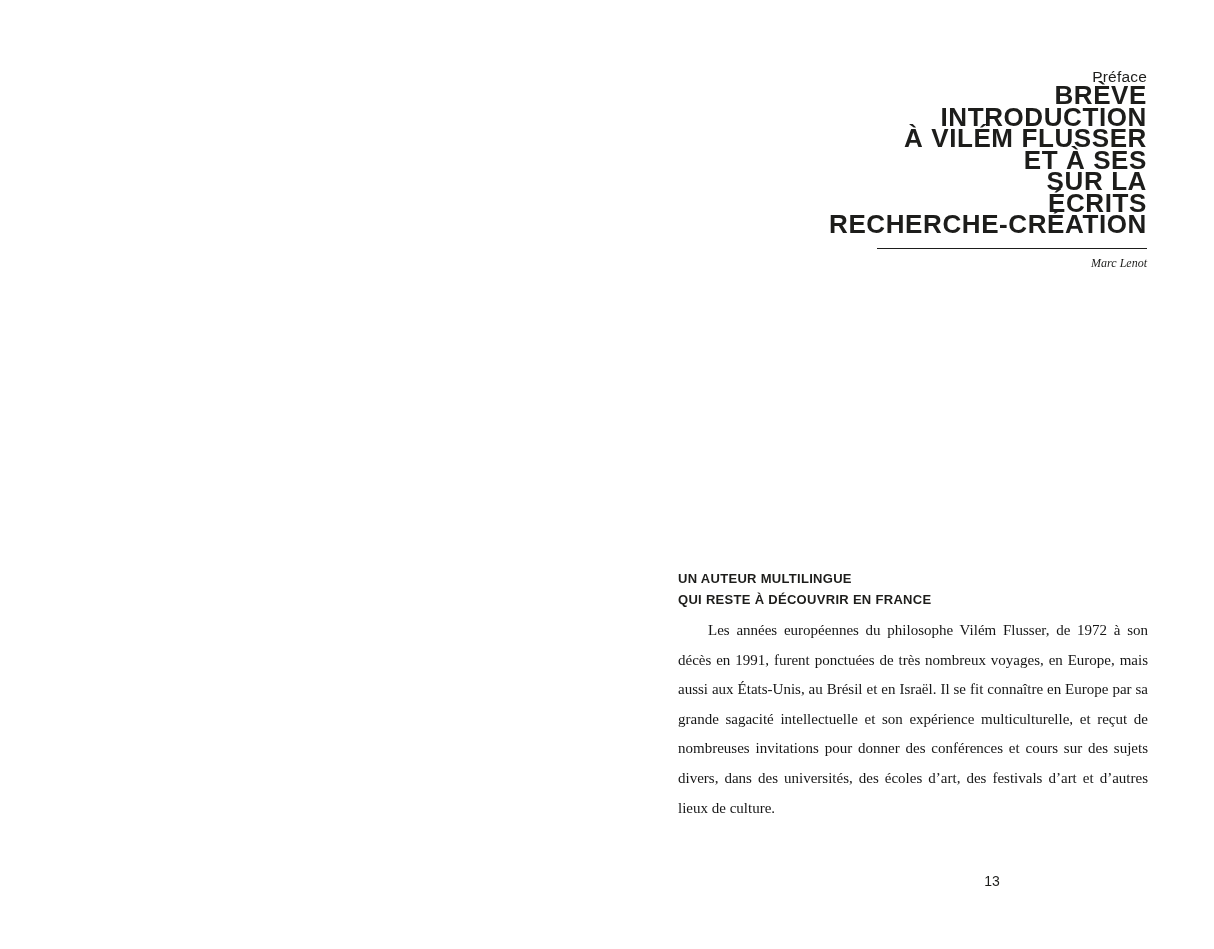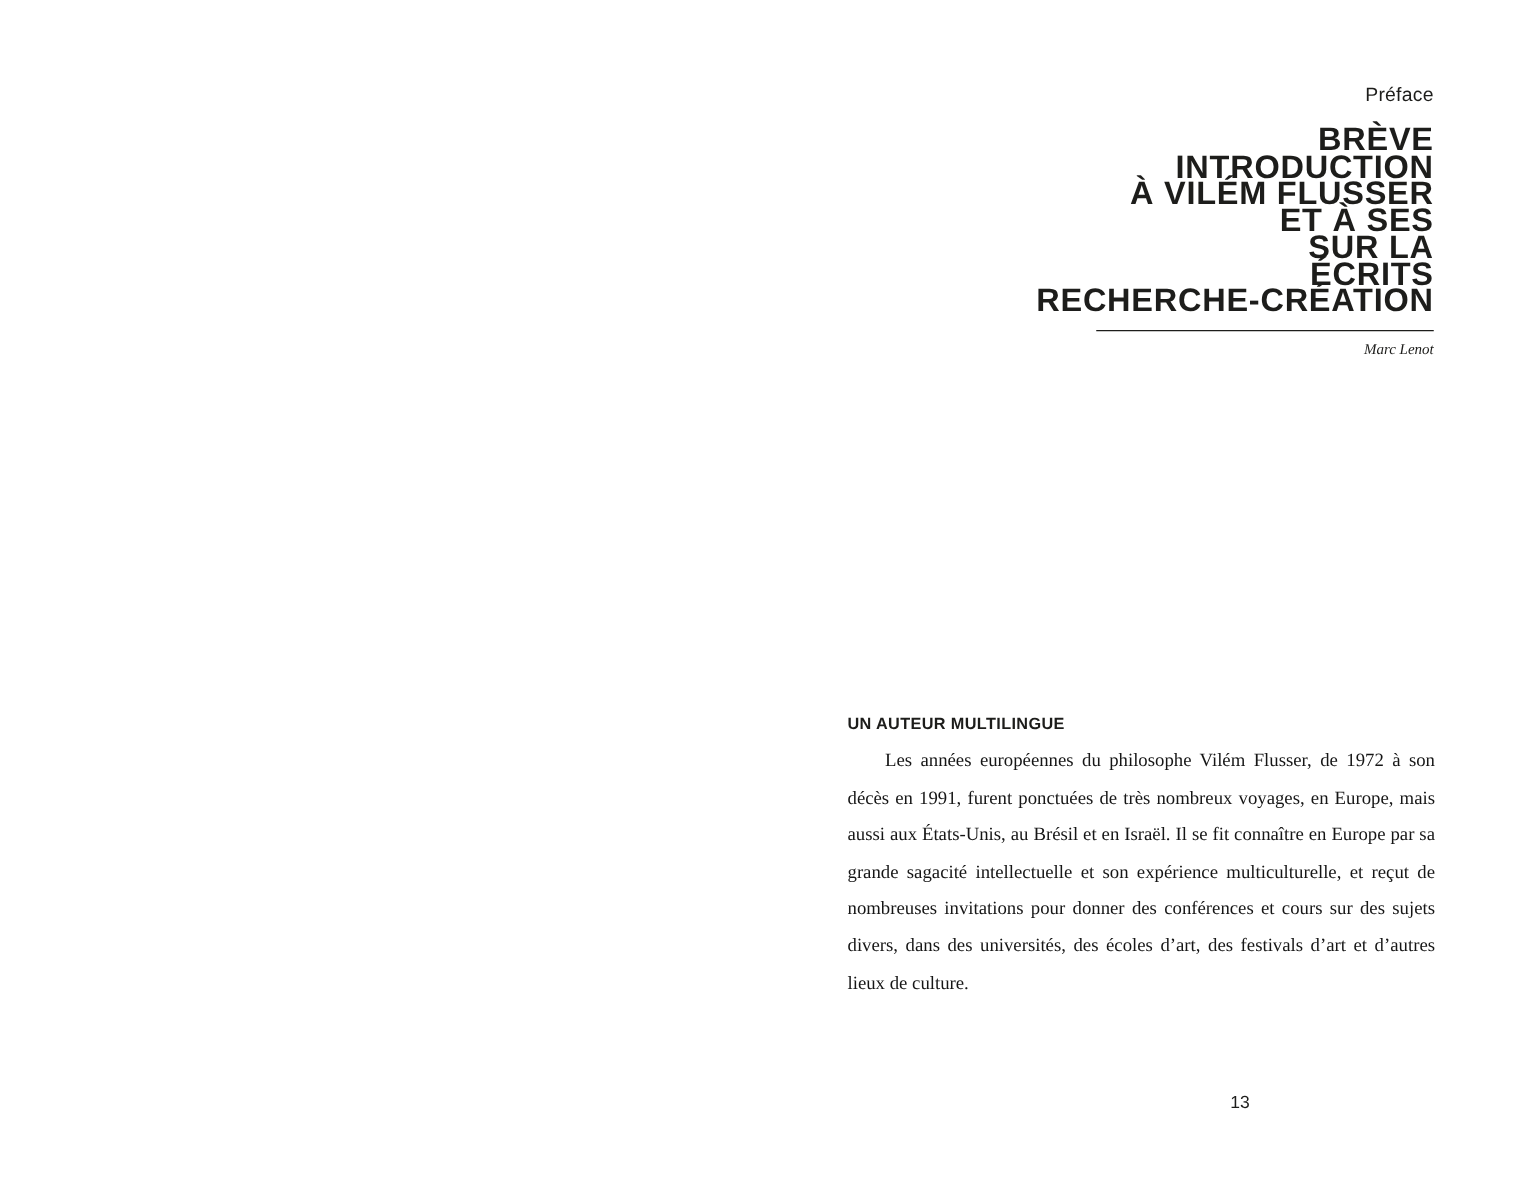--- a/index.html
+++ b/index.html
@@ -29,21 +29,21 @@
     left: 700px;
     top: 68px;
     width: 447px;
     text-align: right;
   }
   .kicker {
     font-family: "Liberation Sans", sans-serif;
     font-size: 15.5px;
     letter-spacing: 0.2px;
     color: #1d1d1b;
-    margin: 0 0 16px 0;
+    margin: 0 0 0 0;
     line-height: 1.1;
   }
   .title {
     font-family: Liberation Sans, sans-serif;
     font-weight: bold;
     font-size: 26px;
     line-height: 21.5px;
     letter-spacing: 0.6px;
     color: #1d1d1b;
     margin: 0;
@@ -132,19 +132,20 @@
     </h1>
 
     <hr class="rule">
 
     <p class="author">Marc Lenot</p>
   </div>
 
   <div class="body-col">
     <h2 class="section-title">
       <span class="tl">UN AUTEUR MULTILINGUE</span>
+      <span class="tl">QUI RESTE À DÉCOUVRIR EN FRANCE</span>
     </h2>
     <p class="para">Les années européennes du philosophe Vilém Flusser, de 1972 à son décès en 1991, furent ponctuées de très nombreux voyages, en Europe, mais aussi aux États-Unis, au Brésil et en Israël. Il se fit connaître en Europe par sa grande sagacité intellectuelle et son expérience multiculturelle, et reçut de nombreuses invitations pour donner des conférences et cours sur des sujets divers, dans des universités, des écoles d’art, des festivals d’art et d’autres lieux de culture.</p>
   </div>
 
   <div class="folio">13</div>
 
 </div>
 
 </body></html>

